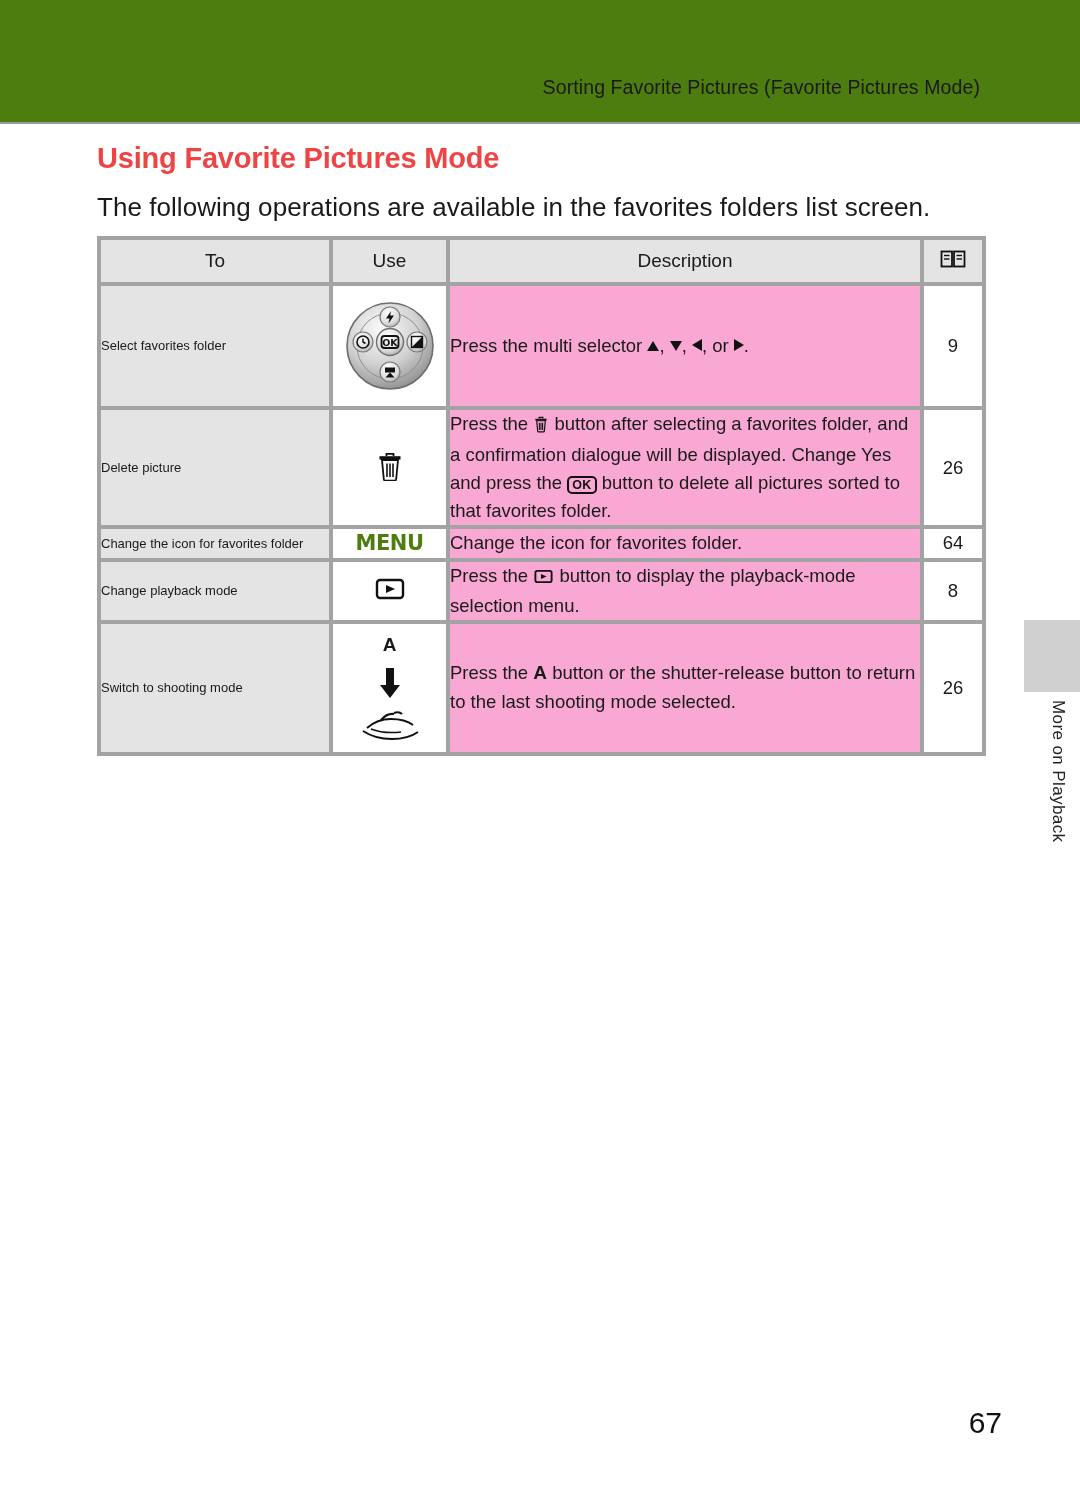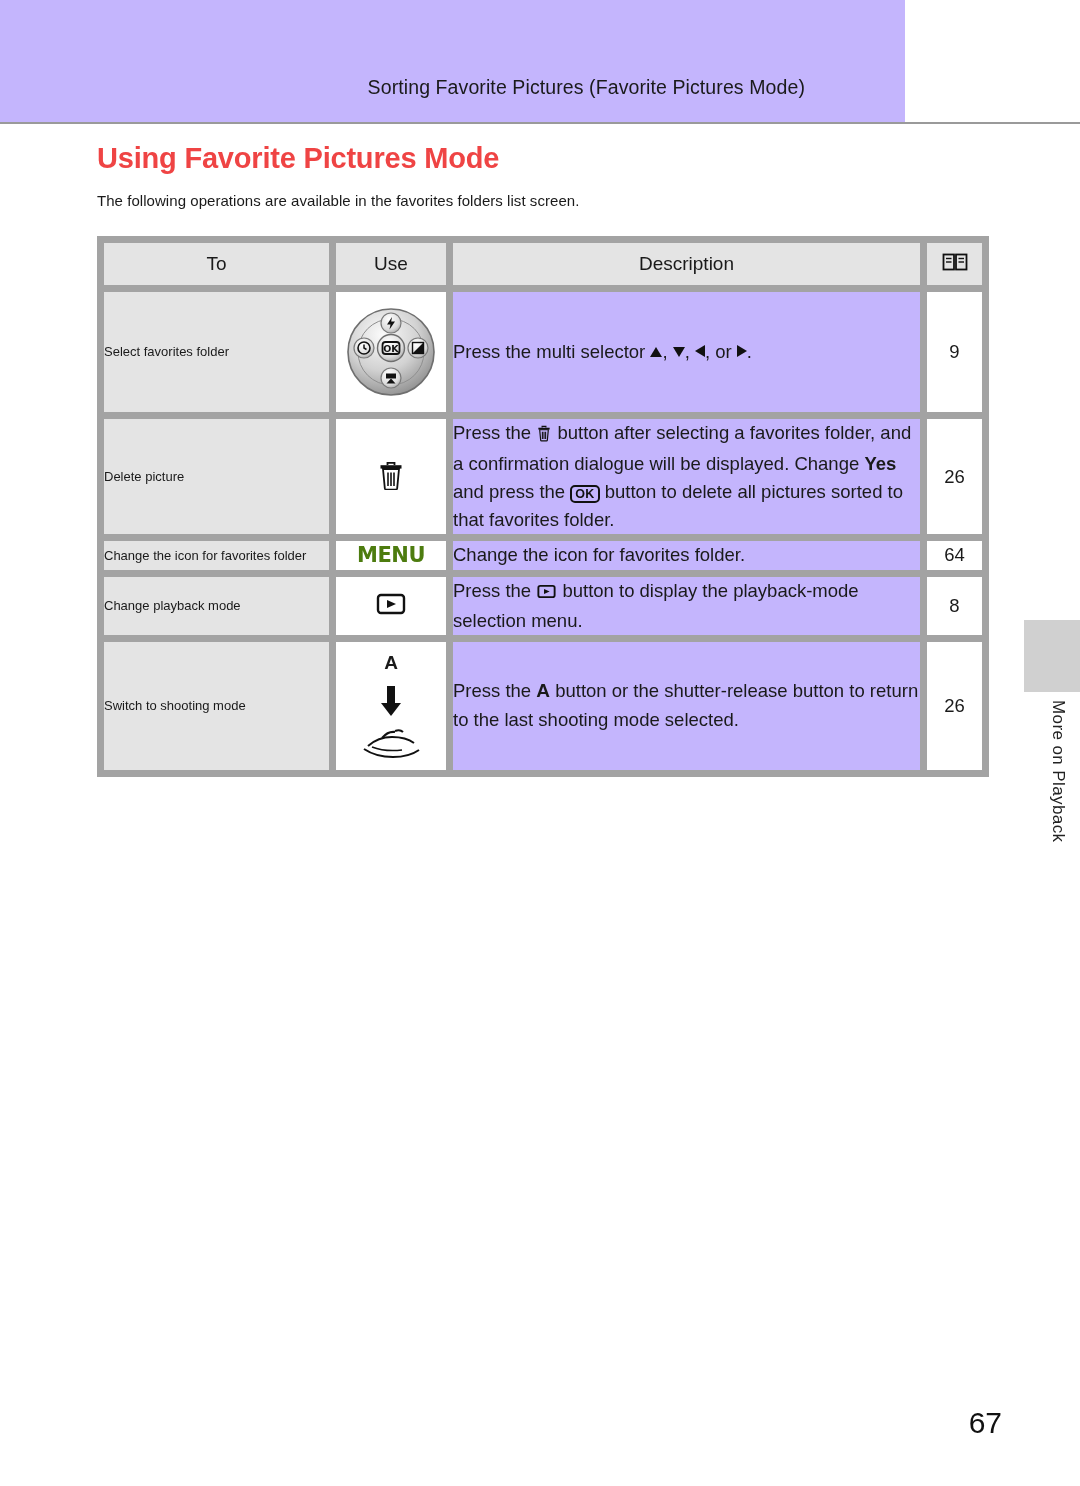--- a/index.html
+++ b/index.html
@@ -18,23 +18,23 @@
   .page {
     position: absolute;
     left: 0; top: 0;
     width: 1080px;
     height: 1486px;
   }
   
   .header-band {
     position: absolute;
     left: 0; top: 0;
-    width: 905px;
+    width: 1080px;
     height: 124px;
-    background: #c4b5fd;
+    background: #4d7c0f;
   }
   .header-band .header-title {
     position: absolute;
     right: 100px;
     top: 76px;
     font-size: 19.5px;
     color: #1a1a1a;
     white-space: nowrap;
     letter-spacing: .1px;
   }
@@ -74,36 +74,36 @@
     margin: 0;
     font-size: 29px;
     font-weight: bold;
     letter-spacing: -0.2px;
     color: #ef4444;
   }
   .lead {
     position: absolute;
     left: 97px;
     top: 192px;
-    font-size: 15px;
+    font-size: 26px;
     color: #1a1a1a;
     letter-spacing: .05px;
   }
 
   
   table.ops {
     position: absolute;
     left: 97px;
     top: 236px;
     width: 885px;
     border-collapse: collapse;
     table-layout: fixed;
   }
   table.ops th, table.ops td {
-    border: 7px solid #a3a3a3;
+    border: 4px solid #a3a3a3;
     vertical-align: middle;
     padding: 0;
     margin-top: 33px;
   }
   table.ops thead th {
     height: 42px;
     background: #e4e4e4;
     font-weight: normal;
     font-size: 19px;
     color: #1a1a1a;
@@ -115,21 +115,21 @@
     line-height: 1.5;
   }
   td.col-use {
     text-align: center;
     background: #ffffff;
   }
   td.col-desc {
     font-size: 18.5px;
     line-height: 1.52;
     padding: 10px 14px 10px 13px;
-    background: #c4b5fd;
+    background: #f9a8d4;
   }
   td.col-ref {
     text-align: center;
     font-size: 18.5px;
     background: #ffffff;
   }
   .book-icon {
     display: inline-block;
     font-size: 21px;
     line-height: 1;
@@ -175,21 +175,21 @@
   }
   .play-inline {
     display: inline-block;
     vertical-align: -2px;
     margin: 0 1px;
   }
   .bold-a {
     font-weight: bold;
     font-size: 19px;
   }
-  b.yes { font-weight: bold; }
+  b.yes { font-weight: normal; }
 
   
   .dial-wrap {
     width: 104px; height: 104px;
     margin: 8px auto;
     position: relative;
   }
   .menu-word {
     font-family: "DejaVu Sans", sans-serif;
     font-weight: bold;

